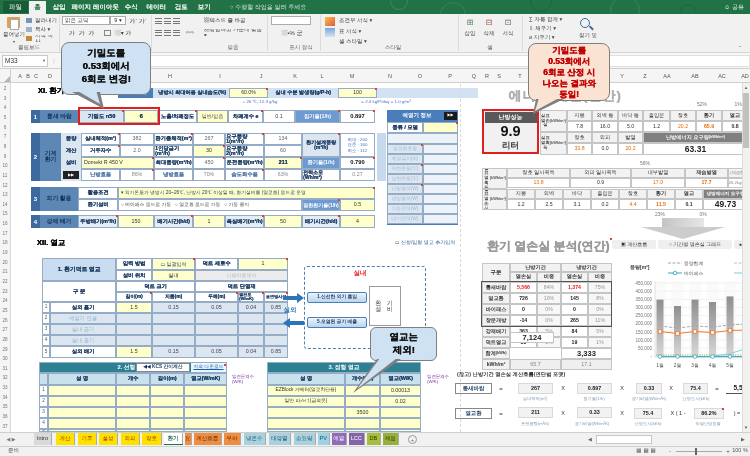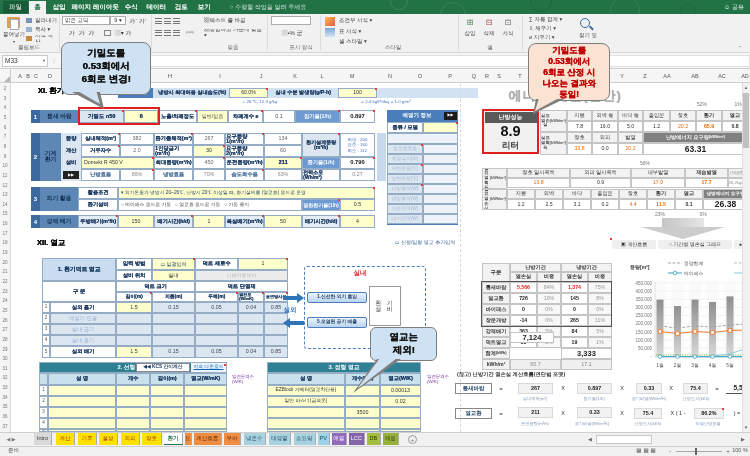--- a/index.html
+++ b/index.html
@@ -397,20 +397,21 @@
     <div class="c bd" style="left:423px;top:184px;width:35px;height:10px;background:#eef3f9"></div>
     <div class="c bd" style="left:387px;top:194px;width:36px;height:10px;background:#dce6f1;font-size:4.8px;color:#a4b8d2">냉방출력(W)</div>
     <div class="c bd" style="left:423px;top:194px;width:35px;height:10px;background:#eef3f9"></div>
     <div class="c bd" style="left:387px;top:204px;width:36px;height:10px;background:#dce6f1;font-size:4.8px;color:#a4b8d2">가동전력(W)</div>
     <div class="c bd" style="left:423px;top:204px;width:35px;height:10px;background:#eef3f9"></div>
     <div class="c bd" style="left:387px;top:214px;width:36px;height:10px;background:#dce6f1;font-size:4.8px;color:#a4b8d2">대기전력(W)</div>
     <div class="c bd" style="left:423px;top:214px;width:35px;height:10px;background:#eef3f9"></div>
 <div class="c" style="left:385px;top:238px;width:80px;height:8px;font-size:5px;color:#2e5f8f;text-align:left">▭ 신청/임형 열교 추가입력</div>
 
 <div class="c" style="left:480px;top:86px;width:170px;height:18px;font-size:13px;font-weight:bold;color:#b0b0b0;letter-spacing:1px;text-shadow:0.5px 0 #b0b0b0">에너지 계산(연간)</div>
+<div class="c" style="left:484px;top:238px;width:128px;height:15px;font-size:12px;font-weight:bold;color:#9a9a9a;text-shadow:0.5px 0 #9a9a9a">환기 열손실 분석(연간)</div>
 
 <div class="c" style="left:692px;top:101px;width:20px;height:7px;font-size:5px;color:#777">52%</div>
 <div class="c" style="left:728px;top:101px;width:20px;height:7px;font-size:5px;color:#777">1%</div>
 <div class="c" style="left:540px;top:110px;width:27px;height:22px;font-size:4.3px;color:#555;background:#f2f2f2;font-weight:bold;border:0.5px solid #c5c5c5;line-height:1.1;text-align:center">실표<br>열손실<br><span style="font-size:3.8px">(kWh/m²)</span></div>
     <div class="c" style="left:540px;top:132px;width:27px;height:23px;font-size:4.3px;color:#555;background:#f2f2f2;font-weight:bold;border:0.5px solid #c5c5c5;line-height:1.1;text-align:center">실표<br>열획득<br><span style="font-size:3.8px">(kWh/m²)</span></div>
     <div class="c" style="left:567px;top:110px;width:25px;height:11px;font-size:5.2px;color:#333;background:#f2f2f2;font-weight:normal;border:0.5px solid #c5c5c5;">지붕</div>
     <div class="c" style="left:592px;top:110px;width:26px;height:11px;font-size:5.2px;color:#333;background:#f2f2f2;font-weight:normal;border:0.5px solid #c5c5c5;">외벽 등</div>
     <div class="c" style="left:618px;top:110px;width:25px;height:11px;font-size:5.2px;color:#333;background:#f2f2f2;font-weight:normal;border:0.5px solid #c5c5c5;">바닥 등</div>
     <div class="c" style="left:643px;top:110px;width:27px;height:11px;font-size:5.2px;color:#333;background:#f2f2f2;font-weight:normal;border:0.5px solid #c5c5c5;">출입문</div>
     <div class="c" style="left:670px;top:110px;width:26px;height:11px;font-size:5.2px;color:#333;background:#f2f2f2;font-weight:normal;border:0.5px solid #c5c5c5;">창호</div>
@@ -457,28 +458,28 @@
     <div class="c" style="left:563px;top:199px;width:28px;height:11px;font-size:5.2px;color:#333;background:#fff;font-weight:normal;border:0.5px solid #c5c5c5;">3.1</div>
     <div class="c" style="left:591px;top:189px;width:28px;height:10px;font-size:5.2px;color:#333;background:#f2f2f2;font-weight:normal;border:0.5px solid #c5c5c5;">출입문</div>
     <div class="c" style="left:591px;top:199px;width:28px;height:11px;font-size:5.2px;color:#333;background:#fff;font-weight:normal;border:0.5px solid #c5c5c5;">0.2</div>
     <div class="c" style="left:619px;top:189px;width:28px;height:10px;font-size:5.2px;color:#333;background:#f2f2f2;font-weight:normal;border:0.5px solid #c5c5c5;">창호</div>
     <div class="c" style="left:619px;top:199px;width:28px;height:11px;font-size:5.2px;color:#e36c0a;background:#fff;font-weight:normal;border:0.5px solid #c5c5c5;">4.4</div>
     <div class="c" style="left:647px;top:189px;width:28px;height:10px;font-size:5.2px;color:#333;background:#f2f2f2;font-weight:bold;border:0.5px solid #c5c5c5;">환기</div>
     <div class="c" style="left:647px;top:199px;width:28px;height:11px;font-size:5.2px;color:#e36c0a;background:#fff;font-weight:bold;border:0.5px solid #c5c5c5;">11.5</div>
     <div class="c" style="left:675px;top:189px;width:28px;height:10px;font-size:5.2px;color:#333;background:#f2f2f2;font-weight:bold;border:0.5px solid #c5c5c5;">열교</div>
     <div class="c" style="left:675px;top:199px;width:28px;height:11px;font-size:5.2px;color:#333;background:#fff;font-weight:bold;border:0.5px solid #c5c5c5;">0.1</div>
     <div class="c" style="left:703px;top:189px;width:45px;height:10px;font-size:4.6px;color:#fff;background:#808080;font-weight:bold;border:0.5px solid #c5c5c5;">냉방에너지 요구량</div>
-    <div class="c" style="left:703px;top:199px;width:45px;height:11px;font-size:8.5px;color:#222;background:#fff;font-weight:bold;border:0.5px solid #c5c5c5;">26.38</div>
+    <div class="c" style="left:703px;top:199px;width:45px;height:11px;font-size:8.5px;color:#222;background:#fff;font-weight:bold;border:0.5px solid #c5c5c5;">49.73</div>
 <div class="c" style="left:635px;top:160px;width:20px;height:7px;font-size:5px;color:#777">56%</div>
 <div class="c" style="left:650px;top:211px;width:20px;height:7px;font-size:5px;color:#777">23%</div>
 <div class="c" style="left:695px;top:211px;width:16px;height:7px;font-size:5px;color:#777">0%</div>
 
 <div class="a" style="left:482px;top:109px;width:57px;height:45px;background:#f1f1f1;border:2.5px solid #e01f1f"></div>
 <div class="c" style="left:484.5px;top:111.5px;width:52px;height:11px;background:#595959;color:#fff;font-size:6px;font-weight:bold">난방성능</div>
-<div class="c" style="left:484.5px;top:123px;width:52px;height:17px;font-size:14.5px;font-weight:bold;color:#111">8.9</div>
+<div class="c" style="left:484.5px;top:123px;width:52px;height:17px;font-size:14.5px;font-weight:bold;color:#111">9.9</div>
 <div class="c" style="left:484.5px;top:140px;width:52px;height:11px;font-size:8.5px;font-weight:bold;color:#333">리터</div>
 
 <div class="a" style="left:662px;top:218px;width:42px;height:9px;background:linear-gradient(90deg,#c4c4c4,#e6e6e6)"></div>
 <div class="a" style="left:641px;top:227px;width:0;height:0;border-left:42px solid transparent;border-right:42px solid transparent;border-top:12px solid #cccccc"></div>
 
 <div class="c" style="left:612px;top:240px;width:44px;height:9px;font-size:5px;color:#333;background:#efefef;border-radius:2px">▣ 계산흐름</div>
 <div class="c" style="left:658px;top:240px;width:74px;height:9px;font-size:5px;color:#333;background:#efefef;border-radius:2px">○ 기간별 열손실 그래프</div>
 <div class="c" style="left:734px;top:240px;width:24px;height:9px;font-size:5px;color:#333;background:#efefef;border-radius:2px">● 월별</div>
 
 <div class="c" style="left:482px;top:263px;width:28px;height:19px;font-size:5.4px;color:#333;background:#f2f2f2;font-weight:bold;border:0.5px solid #c5c5c5;">구분</div>

